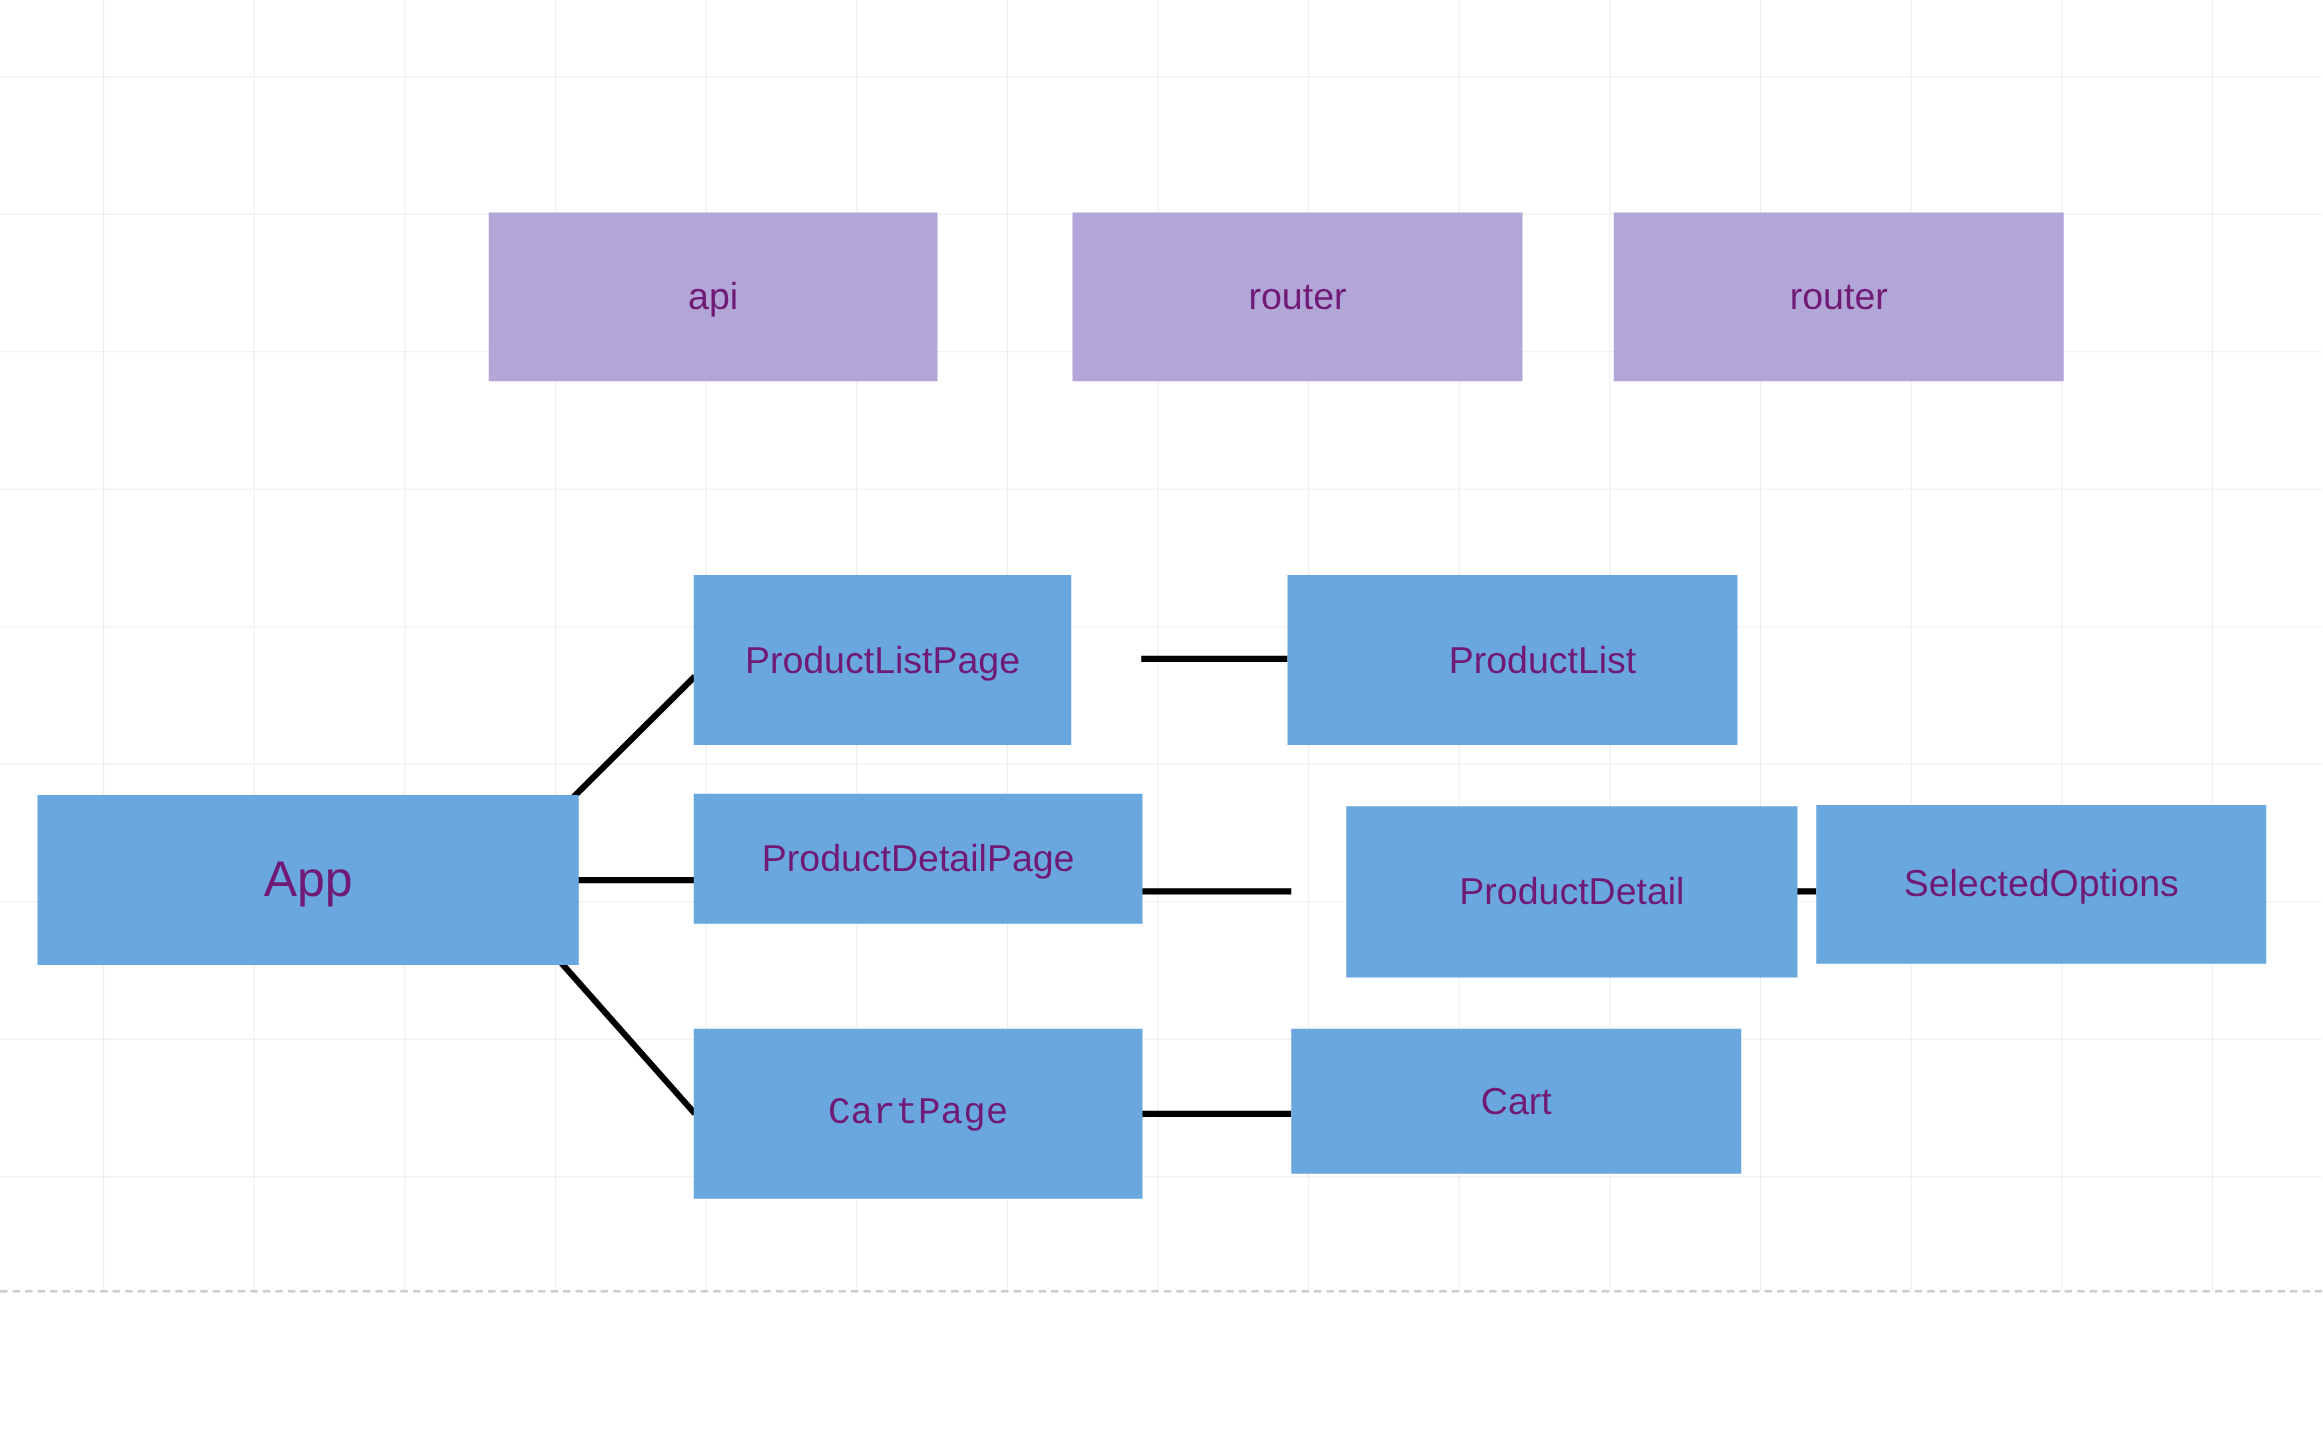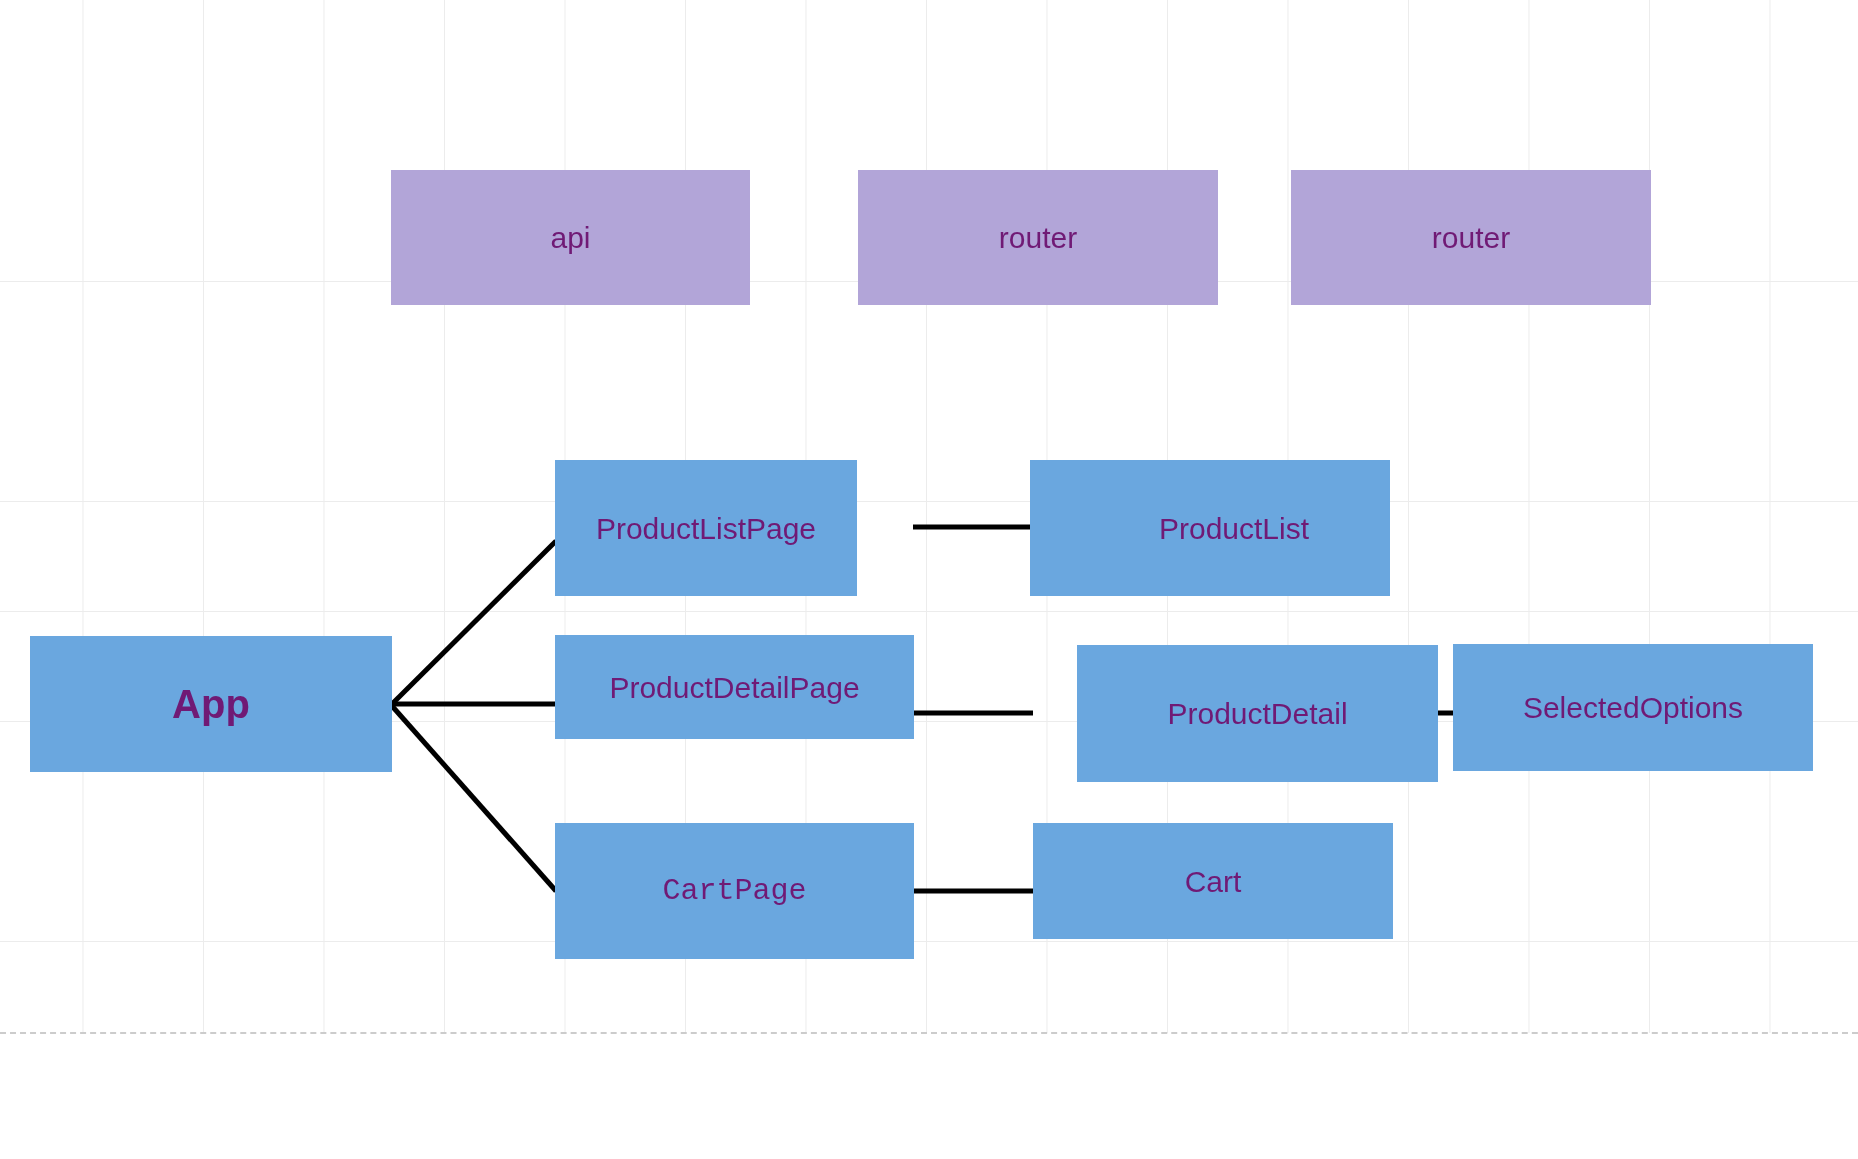--- a/index.html
+++ b/index.html
@@ -86,21 +86,21 @@
   <div id="nodes-layer">
       <div class="node purple" style="left: 391px; top: 170px; width: 359px; height: 135px; font-size: 30px;">
         <span class="label">api</span>
       </div>
       <div class="node purple" style="left: 858px; top: 170px; width: 360px; height: 135px; font-size: 30px;">
         <span class="label">router</span>
       </div>
       <div class="node purple" style="left: 1291px; top: 170px; width: 360px; height: 135px; font-size: 30px;">
         <span class="label">router</span>
       </div>
-      <div class="node blue" style="left: 30px; top: 636px; width: 362px; height: 136px; font-size: 40px; font-weight: bold;">
+      <div class="node blue" style="left: 30px; top: 636px; width: 433px; height: 136px; font-size: 40px;">
         <span class="label">App</span>
       </div>
       <div class="node blue" style="left: 555px; top: 460px; width: 302px; height: 136px; font-size: 30px;">
         <span class="label">ProductListPage</span>
       </div>
       <div class="node blue" style="left: 1030px; top: 460px; width: 360px; height: 136px; font-size: 30px; padding-left: 48px;">
         <span class="label">ProductList</span>
       </div>
       <div class="node blue" style="left: 555px; top: 635px; width: 359px; height: 104px; font-size: 30px;">
         <span class="label">ProductDetailPage</span>

